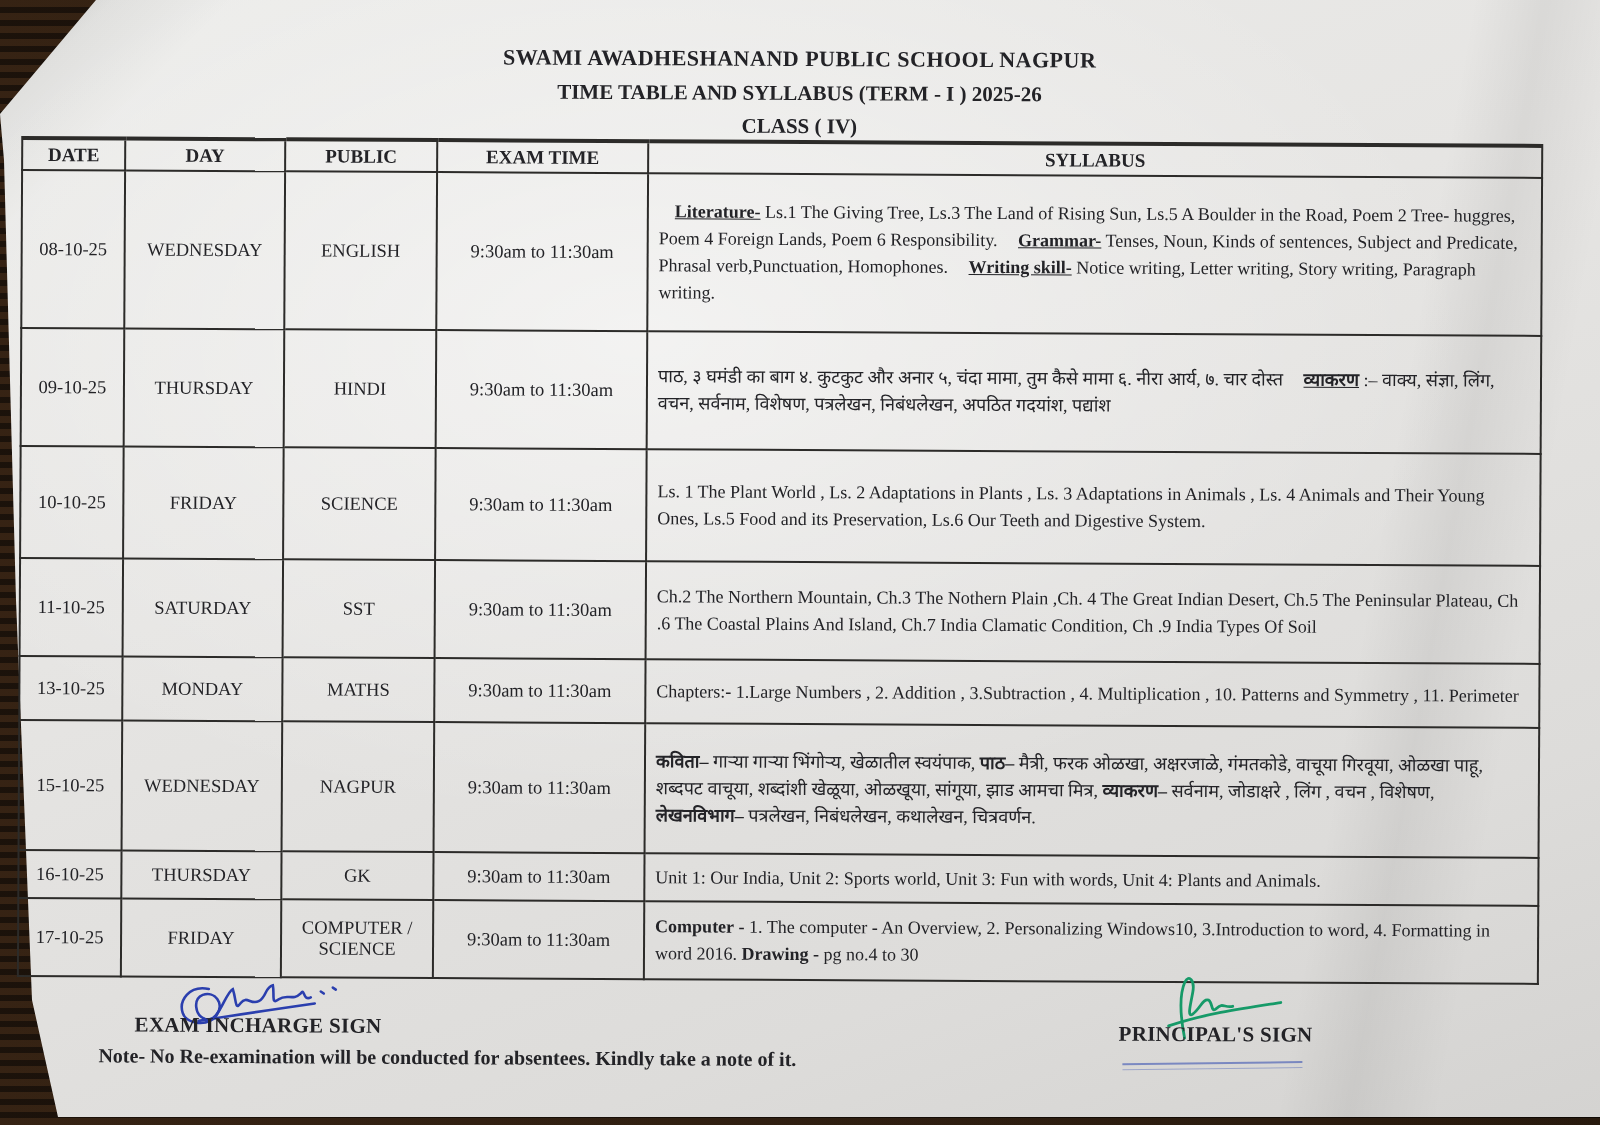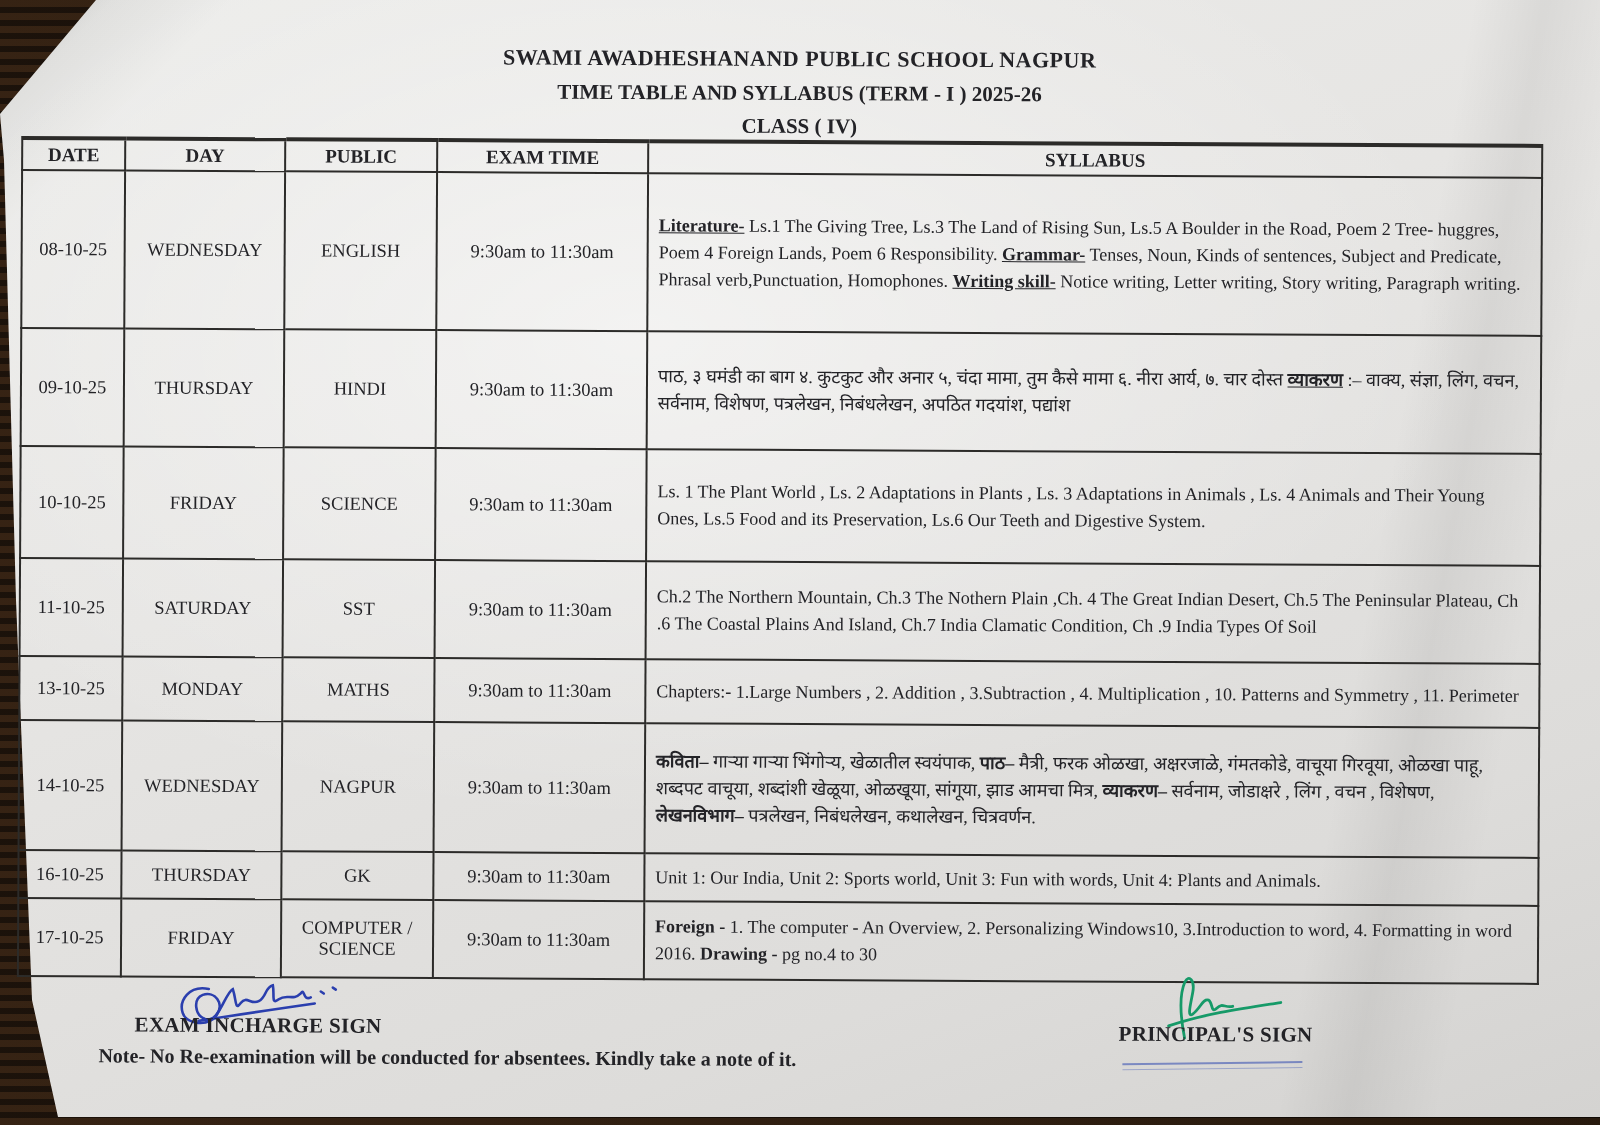--- a/index.html
+++ b/index.html
@@ -51,21 +51,21 @@
     height: 32px; padding: 2px 4px;
     border-top-width: 4px;
   }
   td.c-date, td.c-day, td.c-subject, td.c-time {
     text-align: center; font-size: 18.5px; padding: 2px 4px;
   }
   td.c-syllabus {
     font-size: 18px; line-height: 1.5; padding: 6px 12px 6px 10px; text-align: left;
   }
   td.c-syllabus .seg-b { font-weight: bold; }
-  td.c-syllabus .seg-u { text-decoration: underline; }
+  td.c-syllabus .seg-u { text-decoration: underline; margin-left: 16px; }
 
   .sig { position: absolute; }
   .sig svg { display: block; }
   .footer-label { position: absolute; font-size: 21px; font-weight: bold; letter-spacing: 0.3px; }
   .note { position: absolute; left: 104px; top: 1048px; font-size: 20px; font-weight: bold; }
   .ink-mark {
     position: absolute; left: 1128px; top: 1060px; width: 180px; height: 7px;
     border-top: 2px solid rgba(46,72,176,0.55);
     border-bottom: 1px solid rgba(46,72,176,0.35);
     transform: rotate(-1deg);
@@ -136,41 +136,41 @@
 
     <tr style="height: 64px;">
       <td class="c-date">13-10-25</td>
       <td class="c-day">MONDAY</td>
       <td class="c-subject">MATHS</td>
       <td class="c-time">9:30am to 11:30am</td>
       <td class="c-syllabus"><span>Chapters:- 1.Large Numbers , 2. Addition , 3.Subtraction , 4. Multiplication , 10. Patterns and Symmetry , 11. Perimeter</span></td>
     </tr>
 
     <tr style="height: 130px;">
-      <td class="c-date">14-10-25</td>
+      <td class="c-date">15-10-25</td>
       <td class="c-day">WEDNESDAY</td>
       <td class="c-subject">NAGPUR</td>
       <td class="c-time">9:30am to 11:30am</td>
       <td class="c-syllabus"><span class="seg-b">कविता–</span><span> गाऱ्या गाऱ्या भिंगोऱ्य, खेळातील स्वयंपाक, </span><span class="seg-b">पाठ–</span><span> मैत्री, फरक ओळखा, अक्षरजाळे, गंमतकोडे, वाचूया गिरवूया, ओळखा पाहू, शब्दपट वाचूया, शब्दांशी खेळूया, ओळखूया, सांगूया, झाड आमचा मित्र, </span><span class="seg-b">व्याकरण–</span><span> सर्वनाम, जोडाक्षरे , लिंग , वचन , विशेषण, </span><span class="seg-b">लेखनविभाग–</span><span> पत्रलेखन, निबंधलेखन, कथालेखन, चित्रवर्णन.</span></td>
     </tr>
 
     <tr style="height: 48px;">
       <td class="c-date">16-10-25</td>
       <td class="c-day">THURSDAY</td>
       <td class="c-subject">GK</td>
       <td class="c-time">9:30am to 11:30am</td>
       <td class="c-syllabus"><span>Unit 1: Our India, Unit 2: Sports world, Unit 3: Fun with words, Unit 4: Plants and Animals.</span></td>
     </tr>
 
     <tr style="height: 78px;">
       <td class="c-date">17-10-25</td>
       <td class="c-day">FRIDAY</td>
       <td class="c-subject">COMPUTER / SCIENCE</td>
       <td class="c-time">9:30am to 11:30am</td>
-      <td class="c-syllabus"><span class="seg-b">Foreign</span><span> - 1. The computer - An Overview, 2. Personalizing Windows10, 3.Introduction to word, 4. Formatting in word 2016.   </span><span class="seg-b">Drawing</span><span>  - pg no.4 to 30</span></td>
+      <td class="c-syllabus"><span class="seg-b">Computer</span><span> - 1. The computer - An Overview, 2. Personalizing Windows10, 3.Introduction to word, 4. Formatting in word 2016.   </span><span class="seg-b">Drawing</span><span>  - pg no.4 to 30</span></td>
     </tr>
   </tbody>
   </table>
 
   <div class="sig" style="left:180px; top:978px; width:190px; height:58px;">
     <svg width="190" height="58" viewBox="0 0 190 58">
       <g fill="none" stroke="#2b3fae" stroke-width="2.6" stroke-linecap="round">
         <path d="M34 14 C14 10, 4 26, 8 38 C12 50, 34 52, 42 40 C50 28, 40 16, 28 20 C18 24, 20 40, 30 44"></path>
         <path d="M30 44 C44 50, 50 18, 58 14 C62 26, 60 36, 66 28 C72 20, 76 30, 84 26 C92 22, 90 12, 98 10 C100 20, 96 30, 104 24 C112 18, 118 26, 126 18 C130 12, 128 26, 136 22"></path>
         <path d="M24 46 C60 40, 100 34, 140 28"></path>

